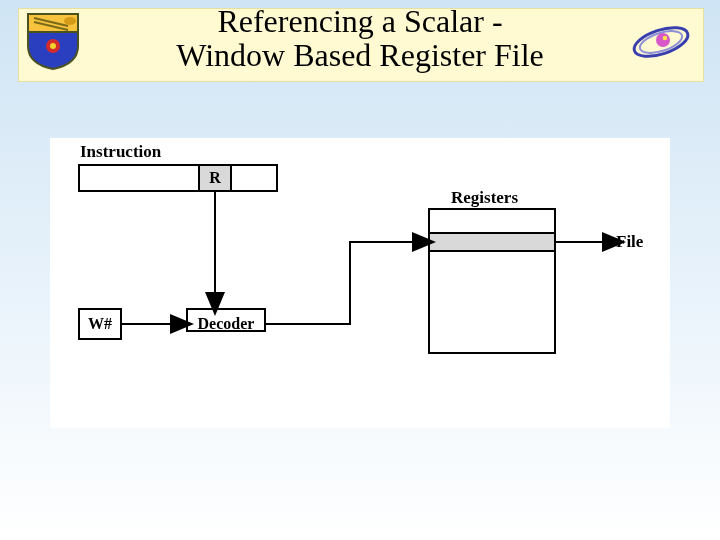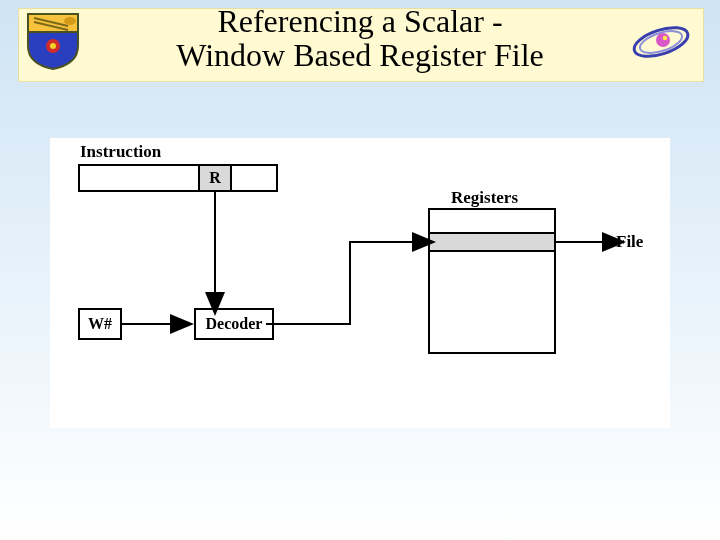--- a/index.html
+++ b/index.html
@@ -52,21 +52,21 @@
     <div class="box" style="left:28px;top:26px;width:200px;height:28px;"></div>
 
     <div class="box greybox" style="left:148px;top:26px;width:34px;height:28px;">
       <div class="boxlabel" style="top:3px;">R</div>
     </div>
 
     <div class="box" style="left:28px;top:170px;width:44px;height:32px;">
       <div class="boxlabel" style="top:5px;">W#</div>
     </div>
 
-    <div class="box" style="left:144px;top:170px;width:80px;height:32px;">
+    <div class="box" style="left:136px;top:170px;width:80px;height:24px;">
       <div class="boxlabel" style="top:5px;">Decoder</div>
     </div>
 
     <div class="box" style="left:378px;top:70px;width:128px;height:146px;"></div>
 
     <div class="box greybox" style="left:378px;top:94px;width:128px;height:20px;"></div>
 
     <svg class="arrows">
       <defs>
         <marker id="ah" markerWidth="14" markerHeight="14" refX="2" refY="5" orient="auto">

